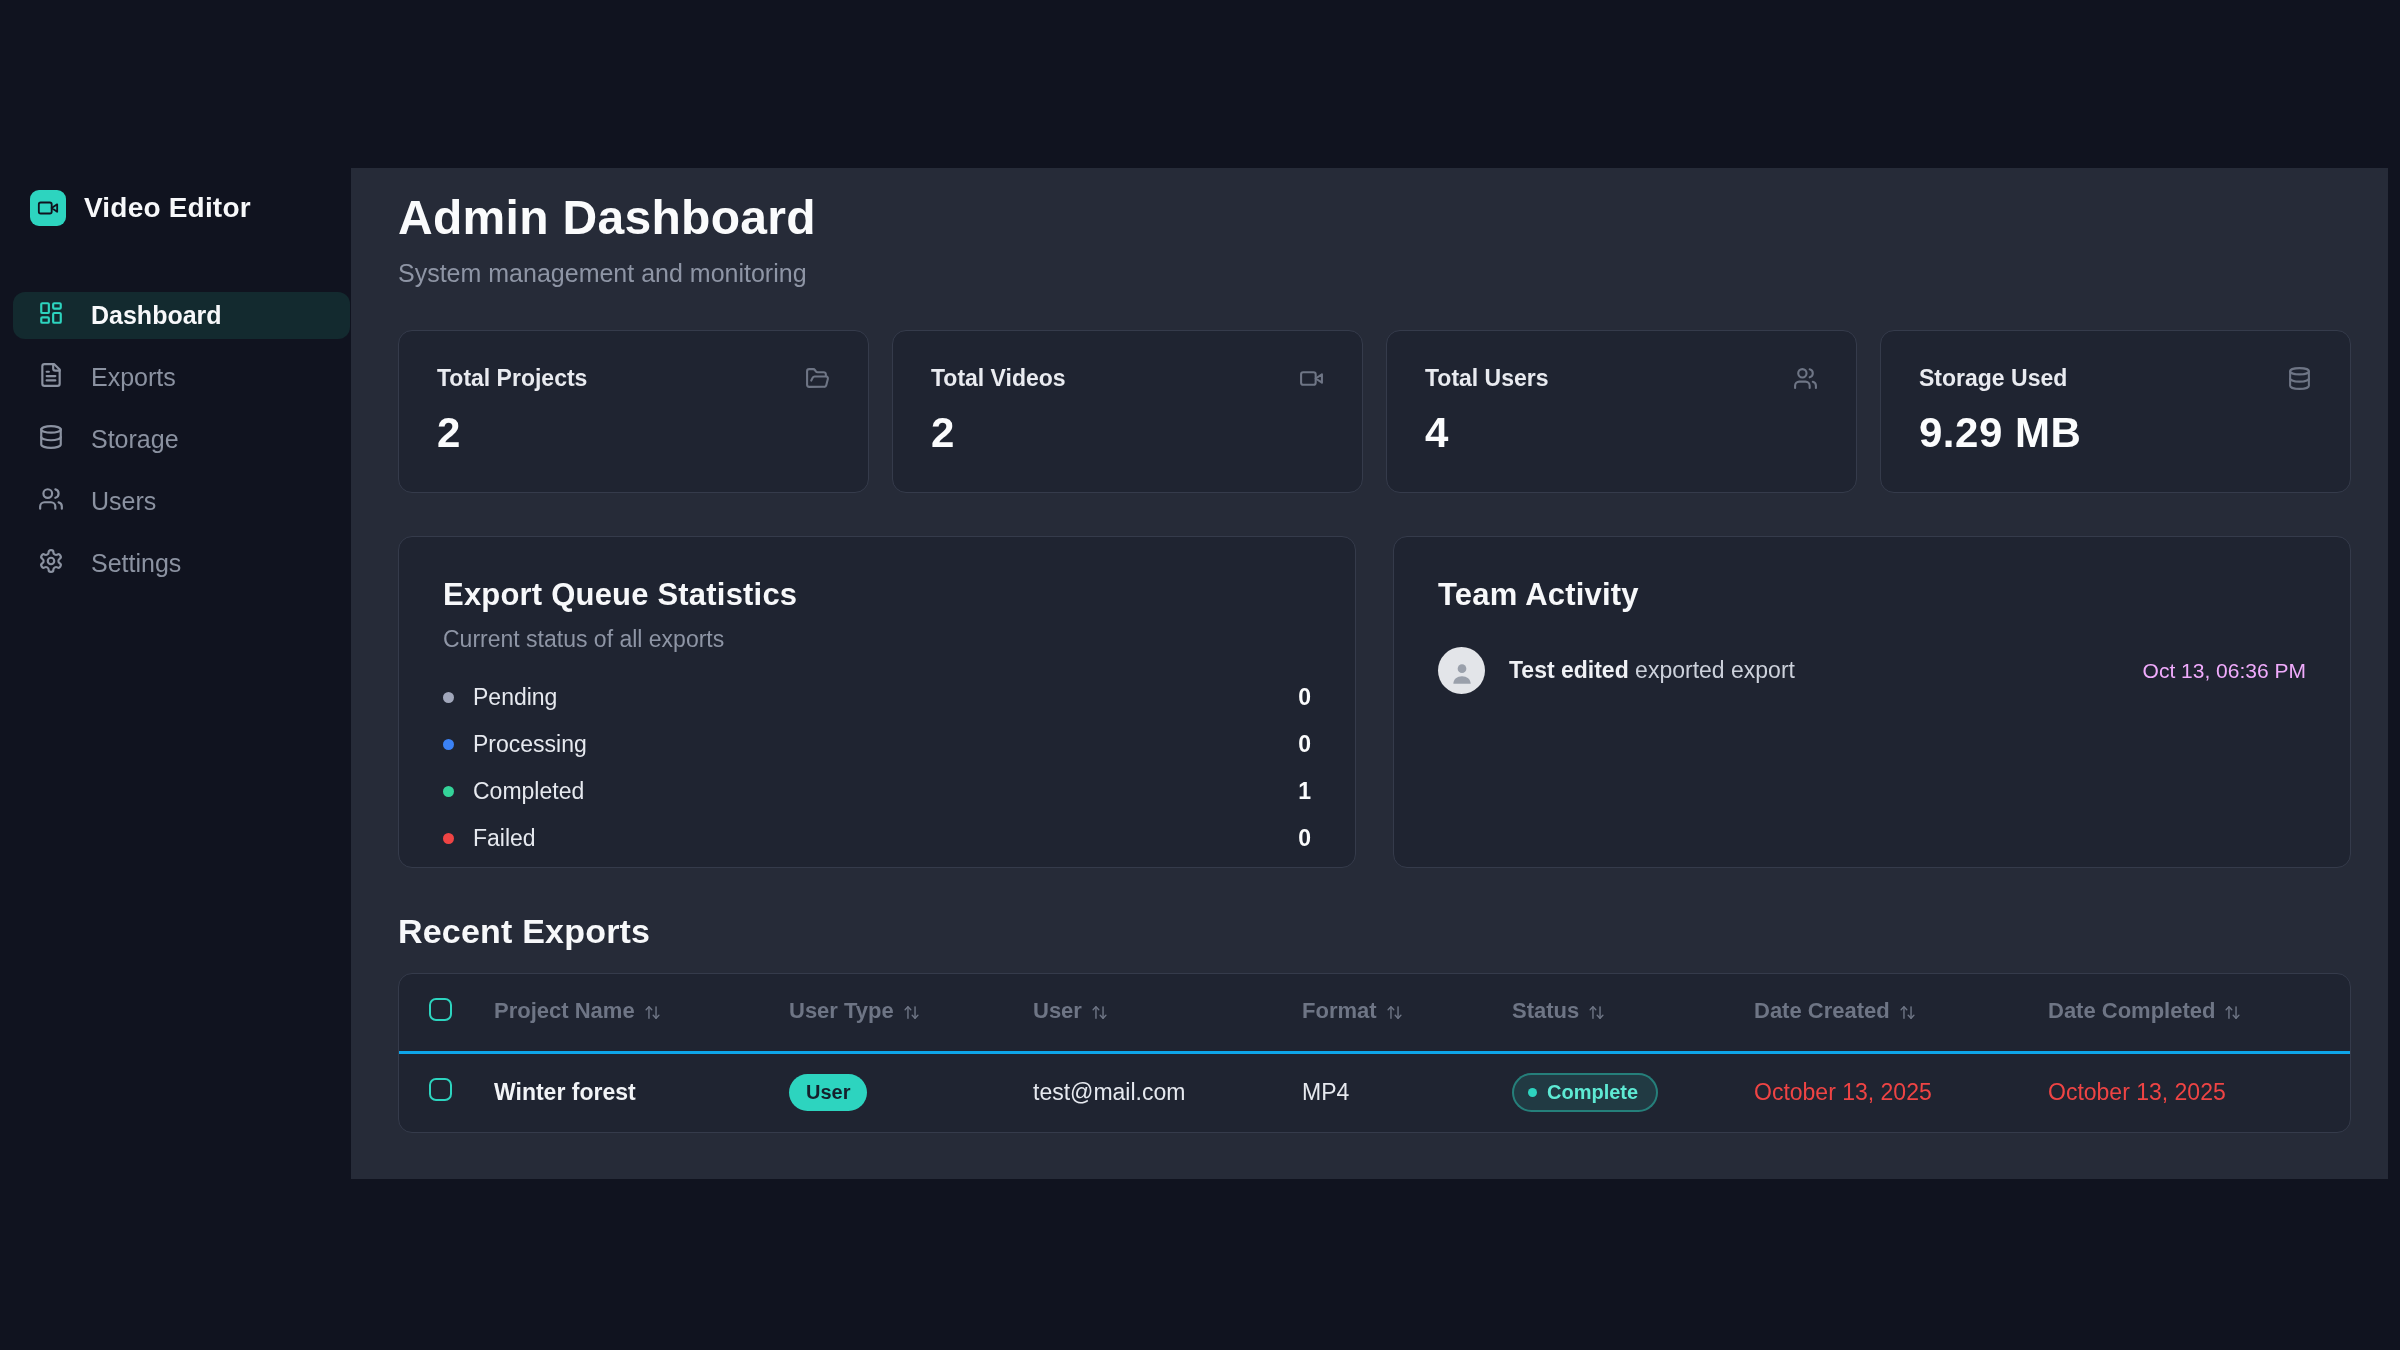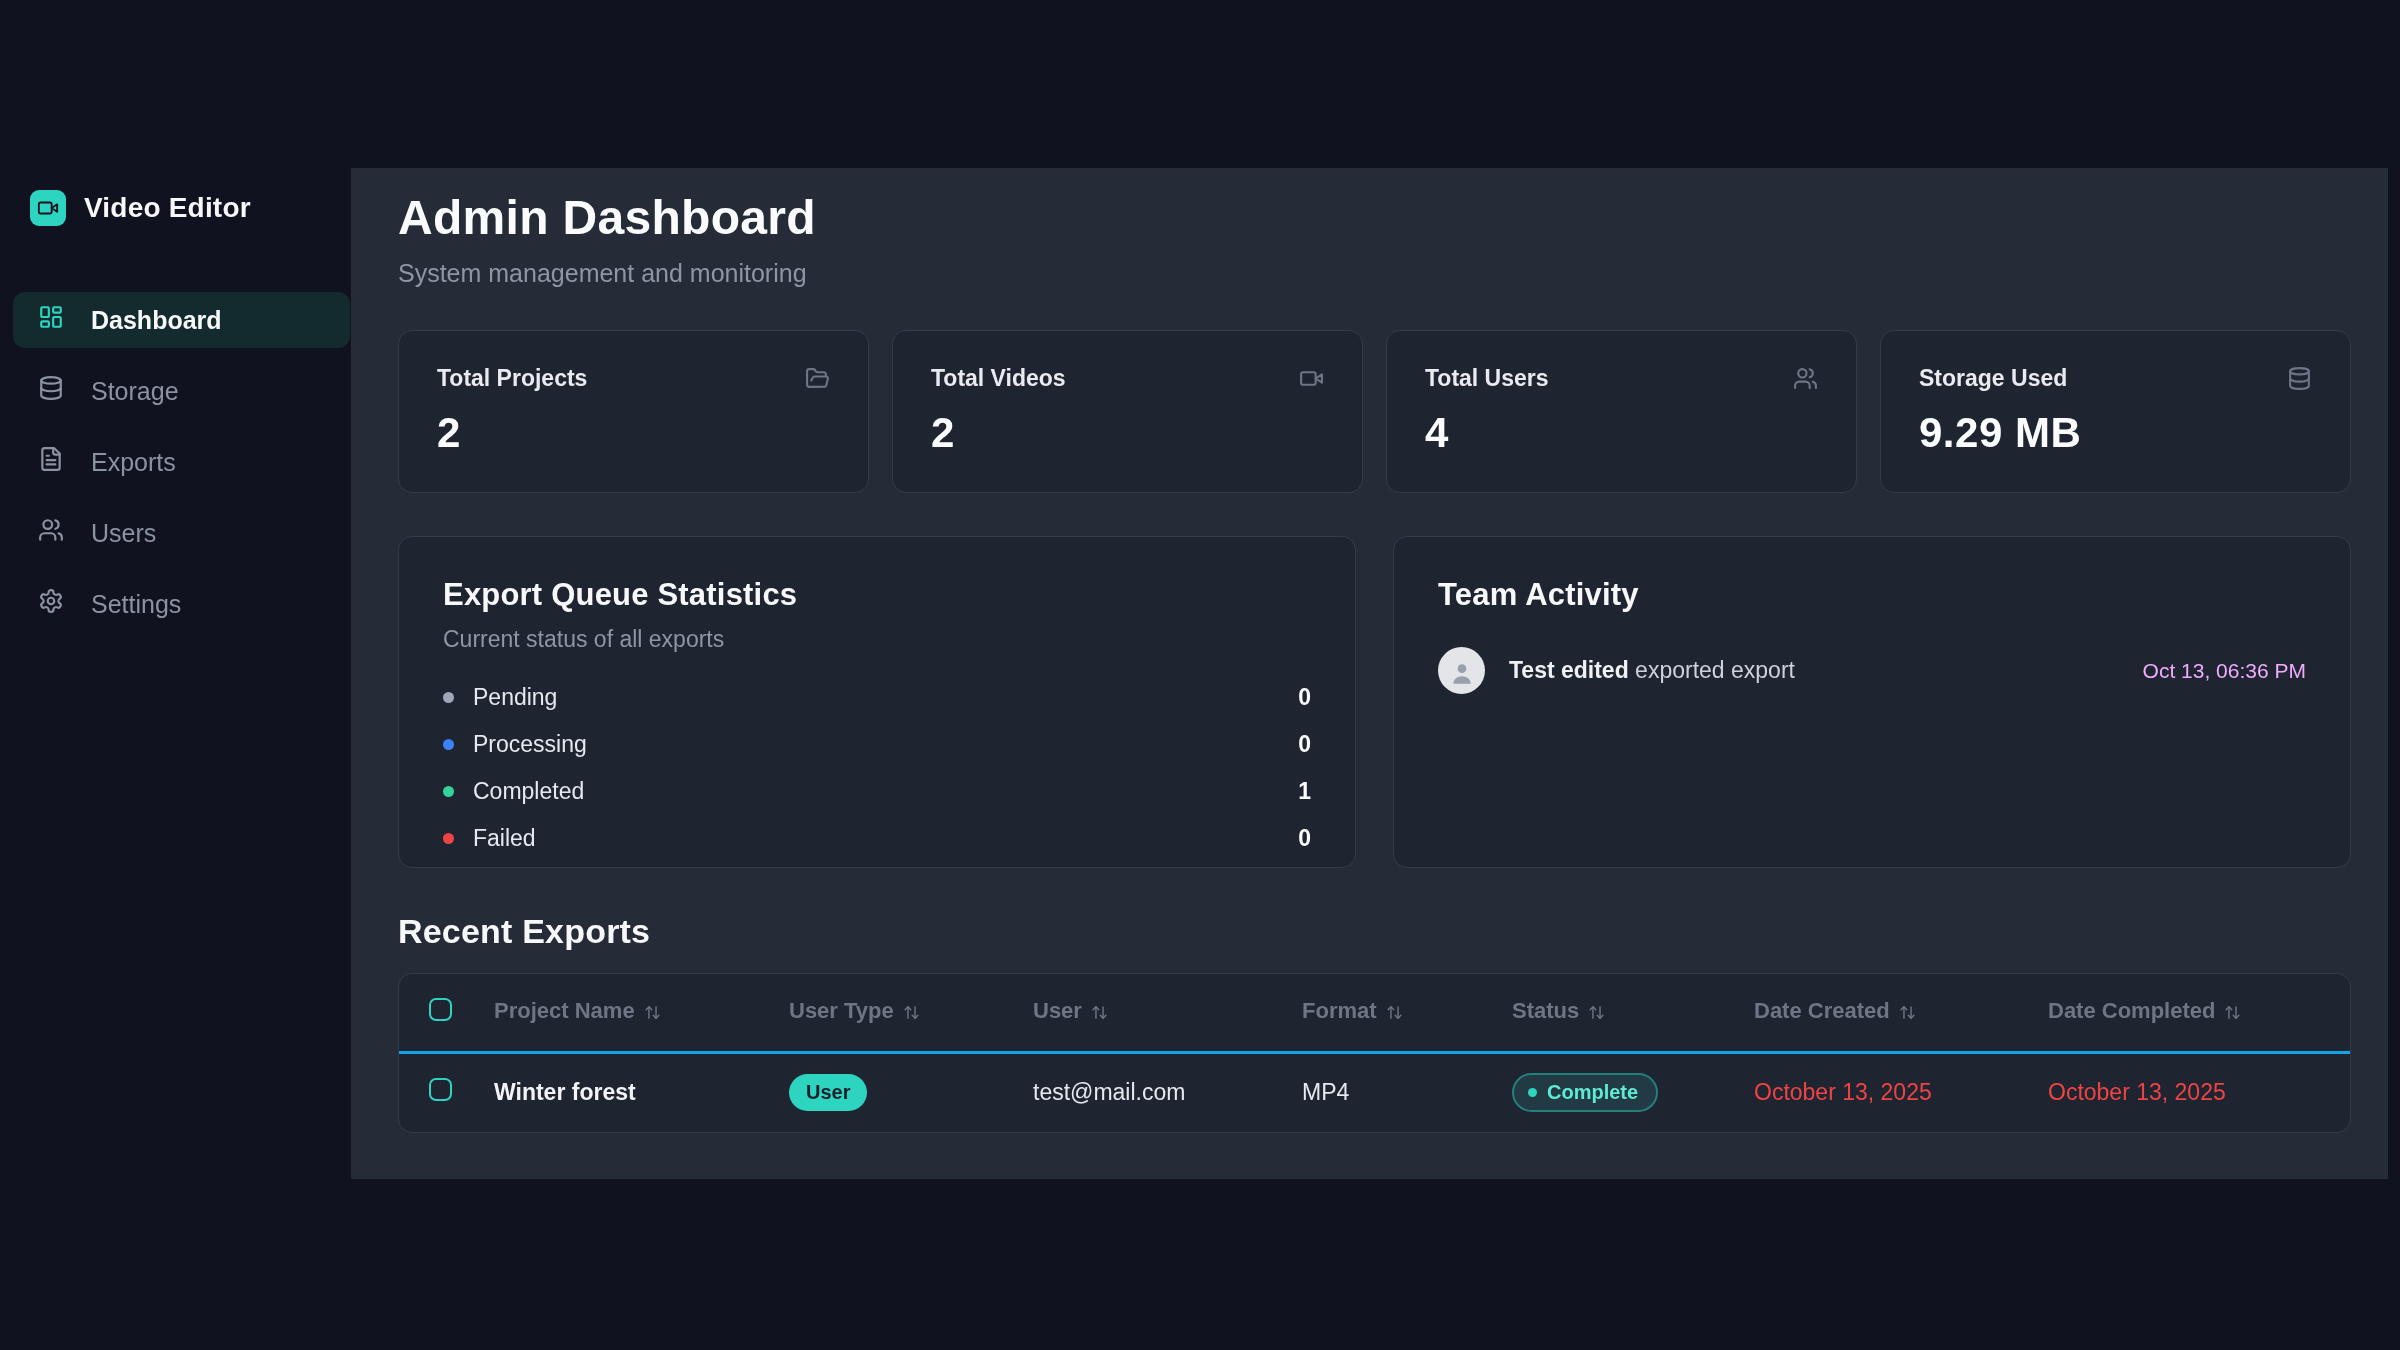--- a/index.html
+++ b/index.html
@@ -17,21 +17,21 @@
   .logo-row { display:flex; align-items:center; gap:18px; margin:176px 0 0 30px; }
   .logo-badge {
     width:36px; height:36px; border-radius:9px; background:#2dd4bf;
     display:flex; align-items:center; justify-content:center; color:#10131f;
   }
   .logo-badge svg { width:22px; height:22px; }
   .logo-text { font-size:28px; font-weight:700; color:#f7f8fa; letter-spacing:.2px; }
 
   .nav { margin-top:66px; padding:0 13px; display:flex; flex-direction:column; gap:15px; }
   .nav-item {
-    display:flex; align-items:center; gap:27px; height:56px; padding:0 25px;
+    display:flex; align-items:center; gap:27px; height:47px; padding:0 25px;
     border-radius:12px; color:#8b92a1; font-size:25px; font-weight:500; cursor:pointer;
   }
   .nav-item svg { width:26px; height:26px; flex:none; }
   .nav-item.active { background:#132a2f; color:#f7f8fa; font-weight:600; }
   .nav-item.active .nav-ic { color:#2dd4bf; }
 
   
   .main {
     position:absolute; left:351px; top:168px; width:2037px; height:1011px;
     background:#262b38; padding:22px 37px 0 47px;
@@ -129,38 +129,38 @@
             <rect width="7" height="5" x="14" y="3" rx="1"></rect>
             <rect width="7" height="9" x="14" y="12" rx="1"></rect>
             <rect width="7" height="5" x="3" y="16" rx="1"></rect>
           </svg>
       </span>
       <span>Dashboard</span>
     </div>
     <div class="nav-item">
       <span class="nav-ic">
         <svg class="ln" viewBox="0 0 24 24">
-            <ellipse cx="12" cy="5" rx="9" ry="3"></ellipse>
-            <path d="M3 5v14a9 3 0 0 0 18 0V5"></path>
-            <path d="M3 12a9 3 0 0 0 18 0"></path>
-          </svg>
-      </span>
-      <span>Storage</span>
-    </div>
-    <div class="nav-item">
-      <span class="nav-ic">
-        <svg class="ln" viewBox="0 0 24 24">
             <path d="M15 2H6a2 2 0 0 0-2 2v16a2 2 0 0 0 2 2h12a2 2 0 0 0 2-2V7Z"></path>
             <path d="M14 2v4a2 2 0 0 0 2 2h4"></path>
             <path d="M10 9H8"></path>
             <path d="M16 13H8"></path>
             <path d="M16 17H8"></path>
           </svg>
       </span>
       <span>Exports</span>
+    </div>
+    <div class="nav-item">
+      <span class="nav-ic">
+        <svg class="ln" viewBox="0 0 24 24">
+            <ellipse cx="12" cy="5" rx="9" ry="3"></ellipse>
+            <path d="M3 5v14a9 3 0 0 0 18 0V5"></path>
+            <path d="M3 12a9 3 0 0 0 18 0"></path>
+          </svg>
+      </span>
+      <span>Storage</span>
     </div>
     <div class="nav-item">
       <span class="nav-ic">
         <svg class="ln" viewBox="0 0 24 24">
             <path d="M16 21v-2a4 4 0 0 0-4-4H6a4 4 0 0 0-4 4v2"></path>
             <circle cx="9" cy="7" r="4"></circle>
             <path d="M22 21v-2a4 4 0 0 0-3-3.87"></path>
             <path d="M16 3.13a4 4 0 0 1 0 7.75"></path>
           </svg>
       </span>

